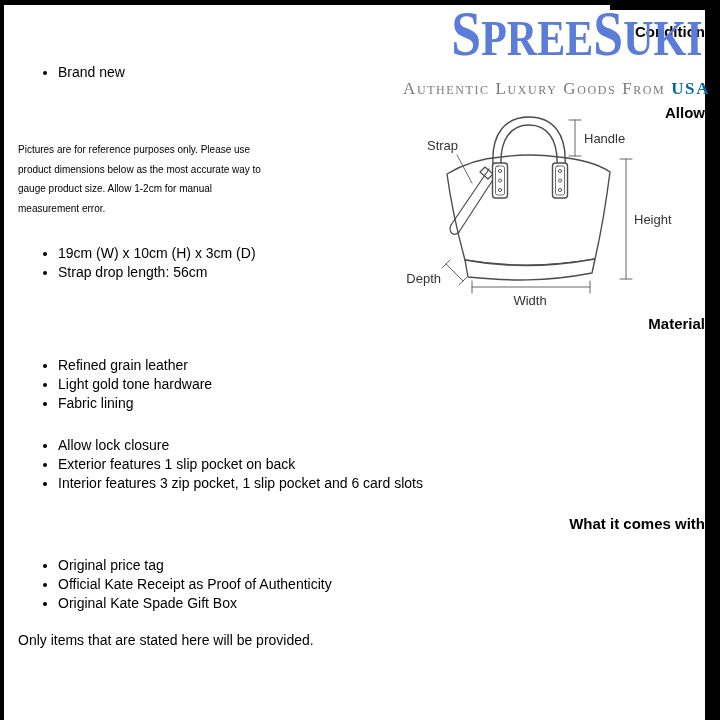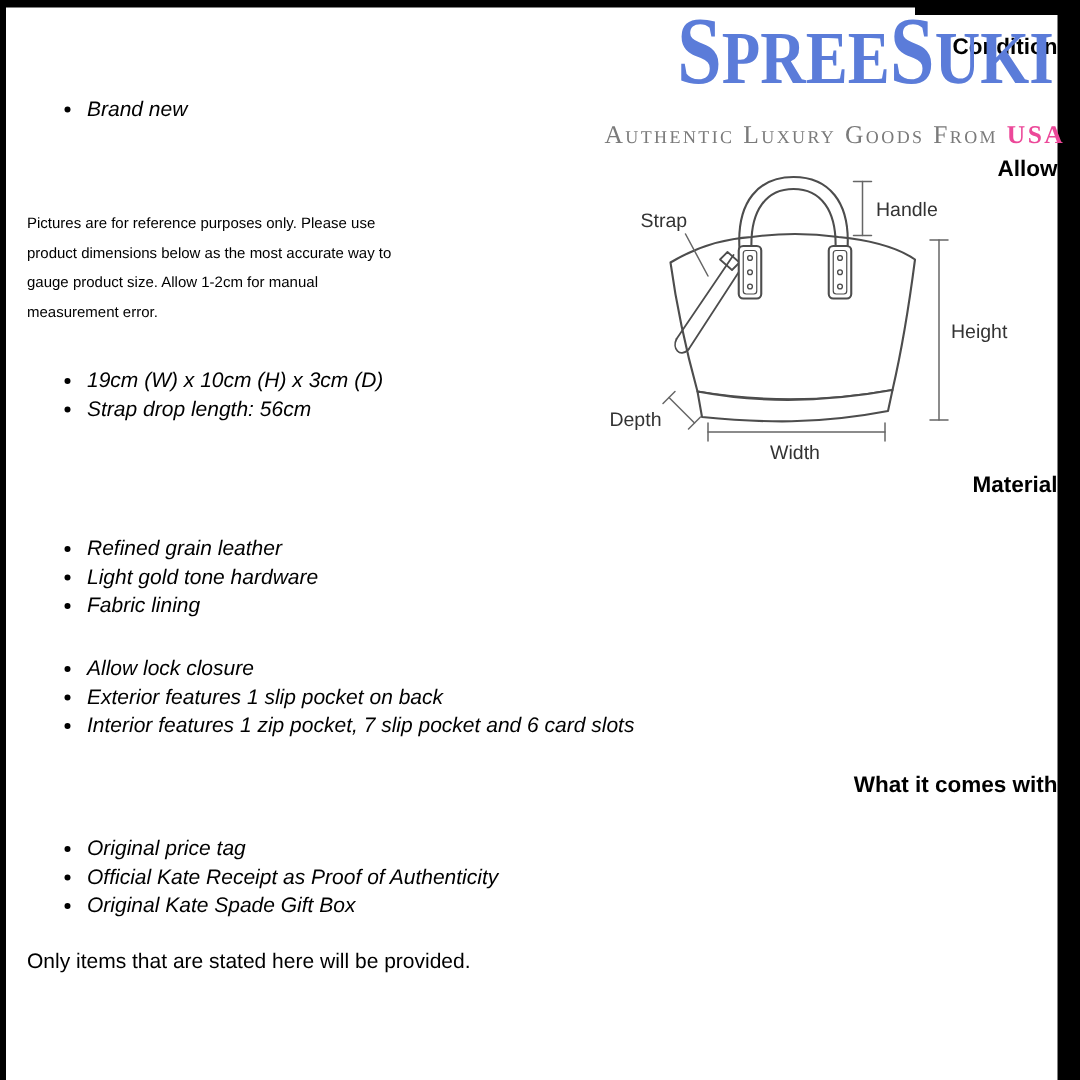--- a/index.html
+++ b/index.html
@@ -23,21 +23,21 @@
     left: 610px; top: 0; width: 110px; height: 10px;
     background: #000; z-index: 5;
   }
   h3 {
     margin: 0;
     font-size: 15px;
     line-height: 18px;
     font-weight: bold;
     text-align: right;
   }
-  ul { margin: 0; padding: 0 0 0 40px; font-style: italic; }
+  ul { margin: 0; padding: 0 0 0 40px; }
   li { font-size: 14px; line-height: 19px; }
   .note { max-width: 392px; }
   .note div { font-size: 10px; line-height: 19.5px; }
   .footer-note { margin: 18px 0 0 0; font-size: 14px; line-height: 19.5px; }
 
   
   .right-col {
     position: absolute;
     top: 3px; right: 0;
     width: 302px;
@@ -55,21 +55,21 @@
   .logo .small { font-size: 50px; }
   .tagline {
     font-family: "Liberation Serif", serif;
     font-variant: small-caps;
     font-size: 17px;
     letter-spacing: 1.6px;
     color: #7a7a7a;
     white-space: nowrap;
     margin-top: 3px;
   }
-  .tagline .accent { color: #ec4899; font-weight: bold; }
+  .tagline .accent { color: #0369a1; font-weight: bold; }
   .bag-svg { display: block; margin: 12px 0 0 auto; }
   .bag-svg text {
     font-family: "Liberation Sans", sans-serif;
     font-size: 13px;
     fill: #333;
   }
 </style>
 </head>
 <body>
 
@@ -166,21 +166,21 @@
   <h3 style="margin-top:33px;">Material</h3>
   <ul style="margin-top:23px;">
     <li>Refined grain leather</li>
     <li>Light gold tone hardware</li>
     <li>Fabric lining</li>
   </ul>
 
   <ul style="margin-top:23px;">
     <li>Allow lock closure</li>
     <li>Exterior features 1 slip pocket on back</li>
-    <li>Interior features 1 zip pocket, 7 slip pocket and 6 card slots</li>
+    <li>Interior features 3 zip pocket, 1 slip pocket and 6 card slots</li>
   </ul>
 
   <h3 style="margin-top:22px;">What it comes with</h3>
   <ul style="margin-top:23px;">
     <li>Original price tag</li>
     <li>Official Kate Receipt as Proof of Authenticity</li>
     <li>Original Kate Spade Gift Box</li>
   </ul>
 
   <p class="footer-note">Only items that are stated here will be provided.</p>

